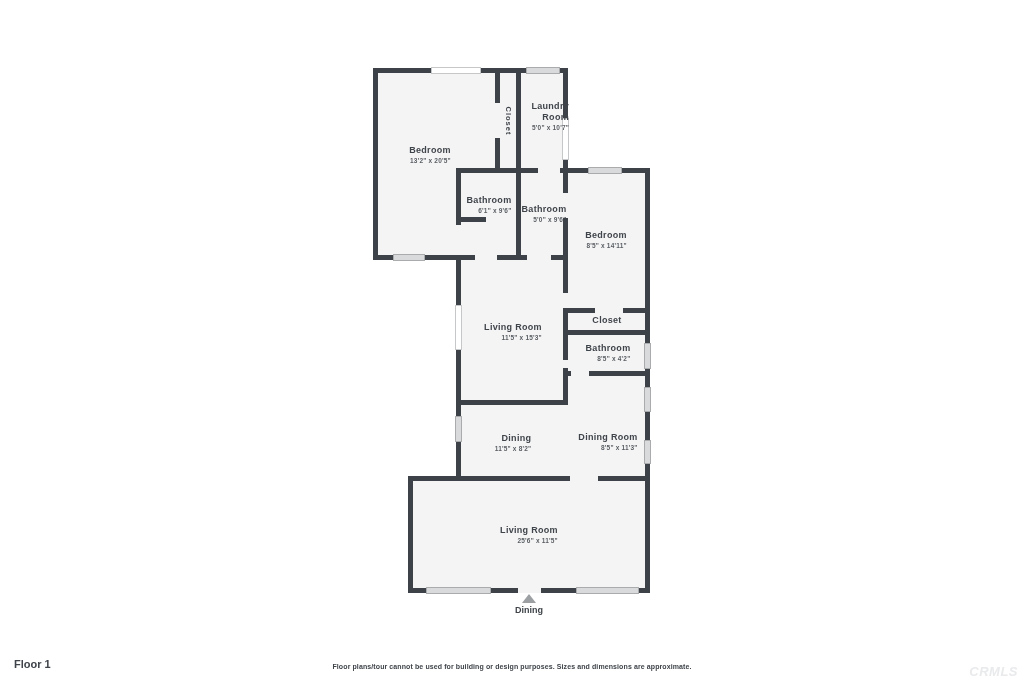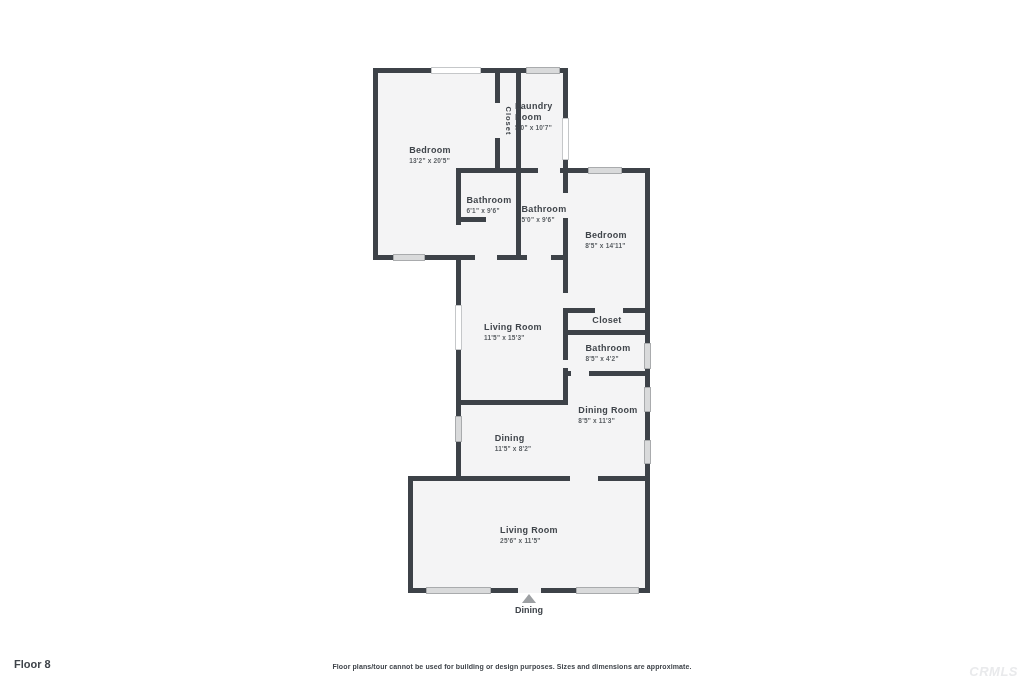--- a/index.html
+++ b/index.html
@@ -5,21 +5,21 @@
   html,body{margin:0;padding:0;}
   body{
     width:1024px;height:683px;background:#ffffff;position:relative;overflow:hidden;
     font-family:"Liberation Sans", sans-serif;
   }
   .plan{position:absolute;inset:0;}
   .fill{position:absolute;background:var(--c-room_fill,#f4f4f5);}
   .wall{position:absolute;background:var(--c-wall,#3d4248);}
   .win{position:absolute;background:var(--c-window_fill,#d9dadb);border:1px solid var(--c-window_border,#a9abad);box-sizing:border-box;}
   .wgap{position:absolute;background:#ffffff;border:1px solid #c5c7c9;box-sizing:border-box;}
-  .label{position:absolute;transform:translate(-50%,-50%);text-align:left;color:var(--c-label_text,#3f444a);white-space:nowrap;z-index:5;}
+  .label{position:absolute;transform:translate(-50%,-50%);text-align:right;color:var(--c-label_text,#3f444a);white-space:nowrap;z-index:5;}
   .label.narrow{white-space:normal;width:54px;}
   .rname{font-size:9px;font-weight:700;letter-spacing:.3px;line-height:1.2;}
   .rdims{font-size:6.5px;font-weight:700;letter-spacing:.2px;margin-top:1px;opacity:.85;}
   .label.vertical .rname{writing-mode:vertical-rl;font-size:7.5px;letter-spacing:1px;}
   .entry-arrow{position:absolute;left:522px;top:594px;width:0;height:0;
     border-left:7px solid transparent;border-right:7px solid transparent;
     border-bottom:9px solid var(--c-entry_arrow,#9da0a3);z-index:5;}
   .entry-label{position:absolute;left:529px;top:605px;transform:translateX(-50%);
     font-size:9px;font-weight:700;color:var(--c-label_text,#3f444a);z-index:5;}
   .floor-label{position:absolute;left:14px;top:658px;font-size:11px;font-weight:700;color:var(--c-label_text,#3f444a);}
@@ -138,28 +138,28 @@
     <div class="rdims">8'5" x 4'2"</div>
   </div>
   <div class="label" style="left:513px;top:331px">
     <div class="rname">Living Room</div>
     <div class="rdims">11'5" x 15'3"</div>
   </div>
   <div class="label" style="left:513px;top:442px">
     <div class="rname">Dining</div>
     <div class="rdims">11'5" x 8'2"</div>
   </div>
-  <div class="label" style="left:608px;top:414px">
+  <div class="label" style="left:608px;top:441px">
     <div class="rname">Dining Room</div>
     <div class="rdims">8'5" x 11'3"</div>
   </div>
   <div class="label" style="left:529px;top:534px">
     <div class="rname">Living Room</div>
     <div class="rdims">25'6" x 11'5"</div>
   </div>
 
   <div class="entry-arrow"></div>
   <div class="entry-label">Dining</div>
 </div>
 
-<div class="floor-label">Floor 8</div>
+<div class="floor-label">Floor 1</div>
 <div class="disclaimer">Floor plans/tour cannot be used for building or design purposes. Sizes and dimensions are approximate.</div>
 <div class="watermark">CRMLS</div>
 
 </body></html>

